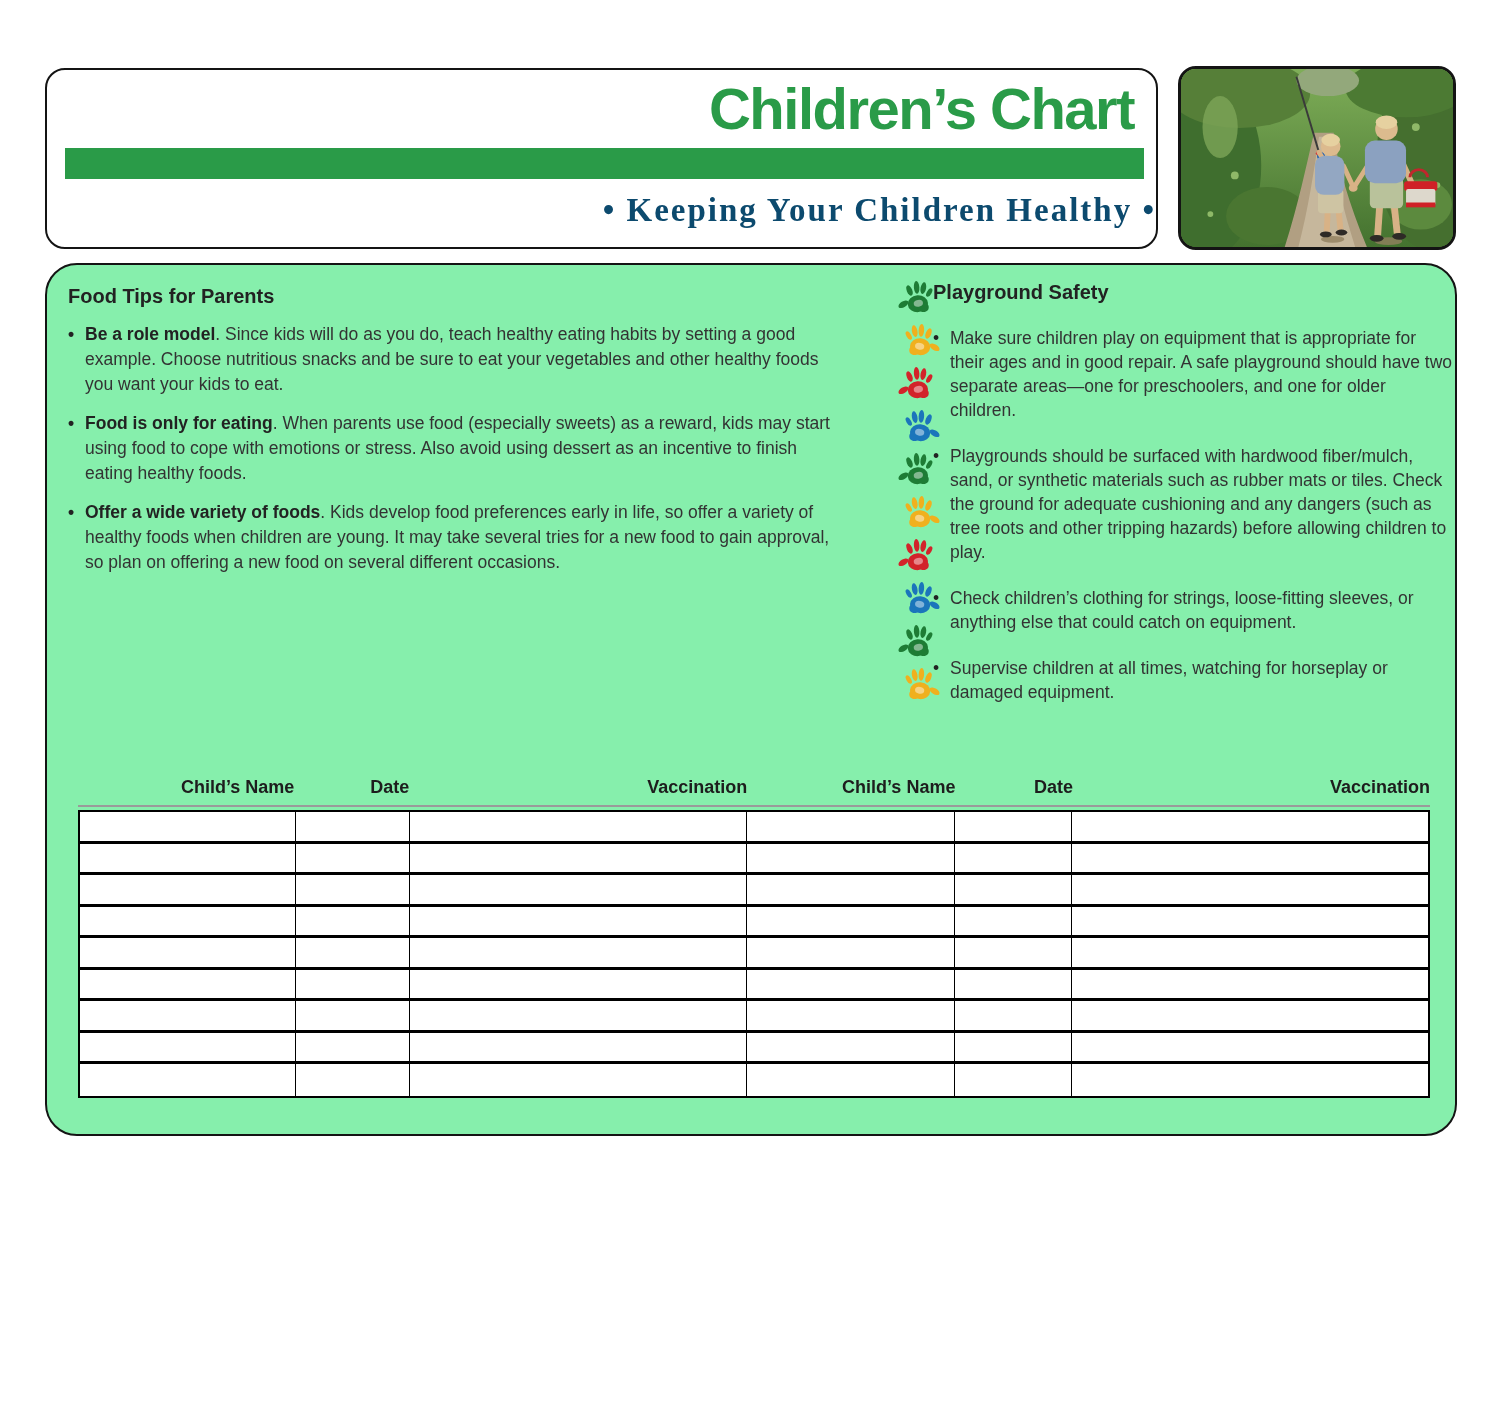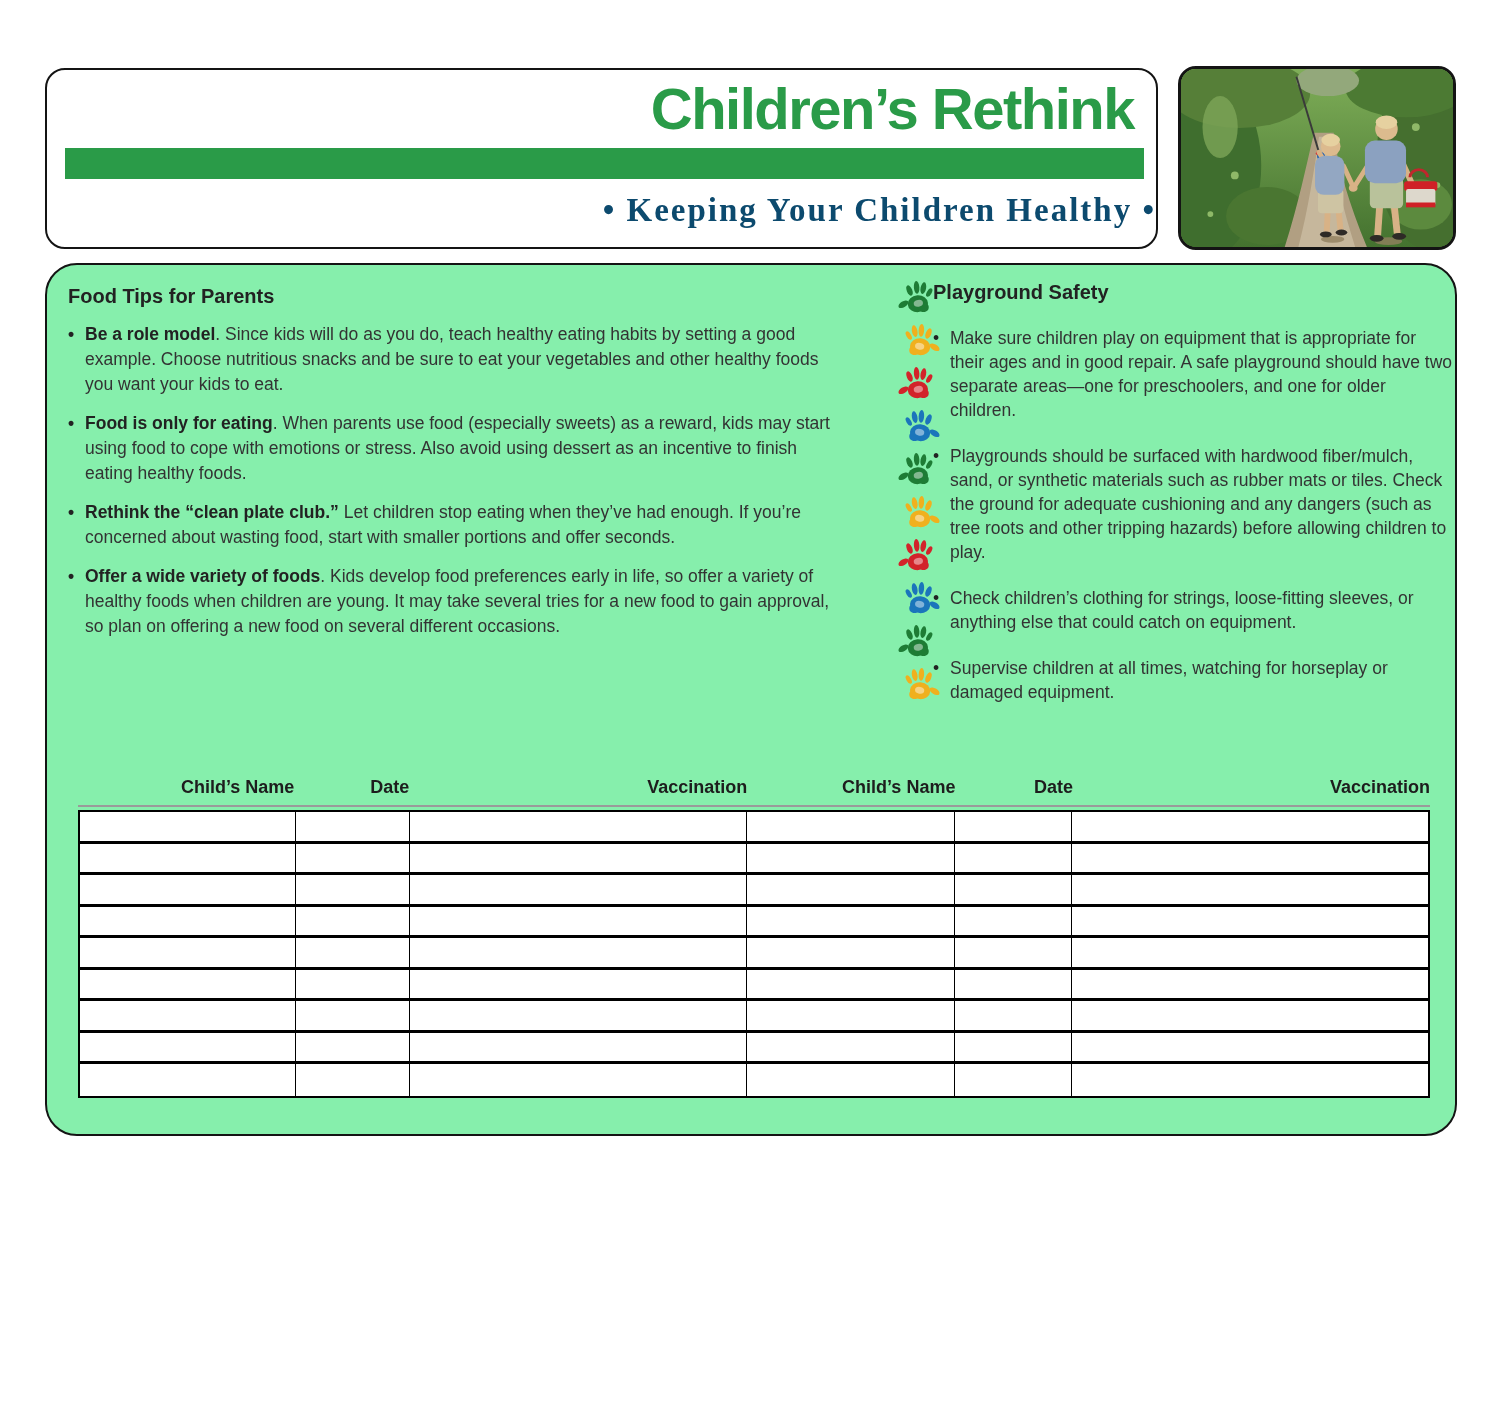--- a/index.html
+++ b/index.html
@@ -99,21 +99,21 @@
   .vcell{
     height:31.5px;border-right:1.5px solid #000;border-bottom:3px solid #000;
   }
   .vcell:nth-child(6n){border-right:none;}
   .vcell:nth-last-child(-n+6){border-bottom:none;}
 </style>
 </head>
 <body>
 
 <div class="header-box">
-  <h1 class="main-title">Children’s Rethink</h1>
+  <h1 class="main-title">Children’s Chart</h1>
   <div class="green-bar"></div>
   <p class="subtitle">• Keeping Your Children Healthy •</p>
 </div>
 
 <div class="photo-box">
   <svg viewBox="0 0 278 184" preserveAspectRatio="none">
     <defs>
       <linearGradient id="g1" x1="0" y1="0" x2="0" y2="1">
         <stop offset="0" stop-color="#7fae58"></stop>
           <stop offset="1" stop-color="#44722f"></stop>
@@ -172,21 +172,20 @@
   </svg>
 </div>
 
 <div class="main-box">
 
   <div class="food-tips">
     <h2 class="section-heading">Food Tips for Parents</h2>
     <ul class="tips-list">
       <li><span class="lead">Be a role model</span><span>. </span><span>Since kids will do as you do, teach healthy eating habits by setting a good example. Choose nutritious snacks and be sure to eat your vegetables and other healthy foods you want your kids to eat.</span></li>
       <li><span class="lead">Food is only for eating</span><span>. </span><span>When parents use food (especially sweets) as a reward, kids may start using food to cope with emotions or stress. Also avoid using dessert as an incentive to finish eating healthy foods.</span></li>
-      <li><span class="lead">Rethink the “clean plate club.”</span><span> </span><span>Let children stop eating when they’ve had enough. If you’re concerned about wasting food, start with smaller portions and offer seconds.</span></li>
       <li><span class="lead">Offer a wide variety of foods</span><span>. </span><span>Kids develop food preferences early in life, so offer a variety of healthy foods when children are young. It may take several tries for a new food to gain approval, so plan on offering a new food on several different occasions.</span></li>
     </ul>
   </div>
 
   <div class="handprints-column">
       <div class="handprint">
         <svg viewBox="0 0 100 90" width="54" height="38">
           <g fill="#1e7c35">
             <ellipse cx="49" cy="61" rx="24" ry="20" transform="rotate(-10 49 61)"></ellipse>
             <ellipse cx="62" cy="67" rx="14" ry="12" transform="rotate(18 62 67)"></ellipse>

